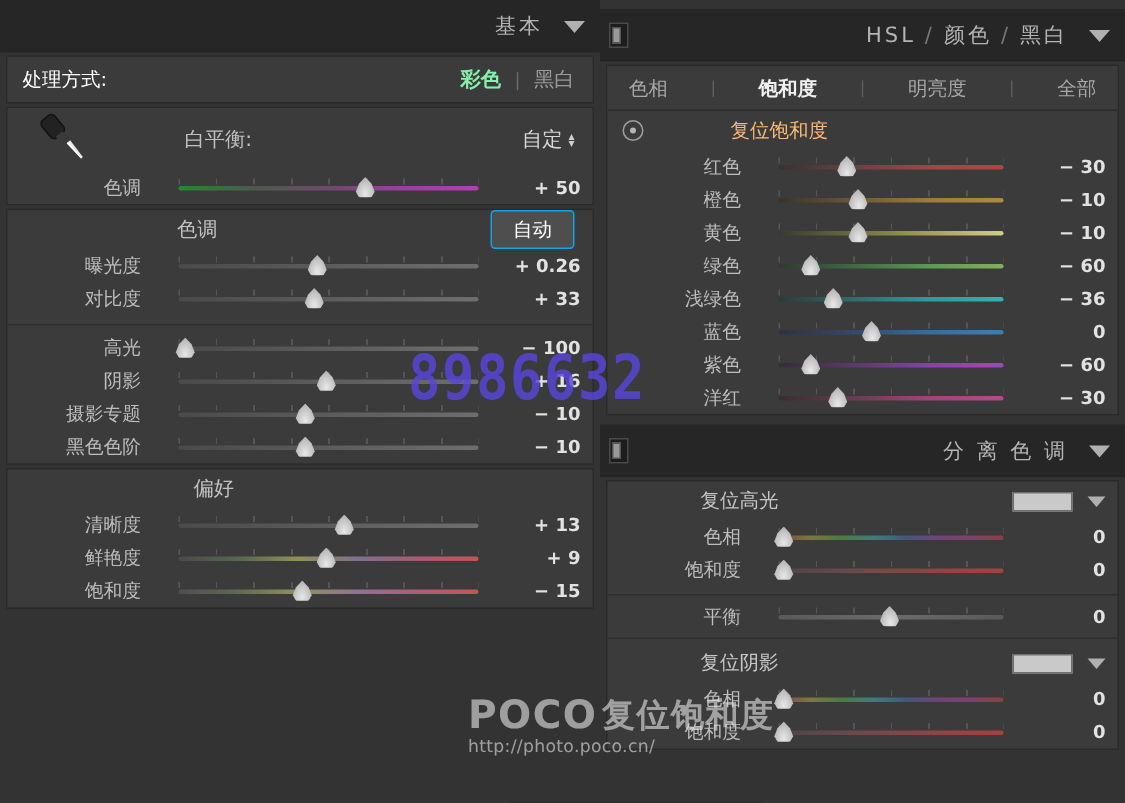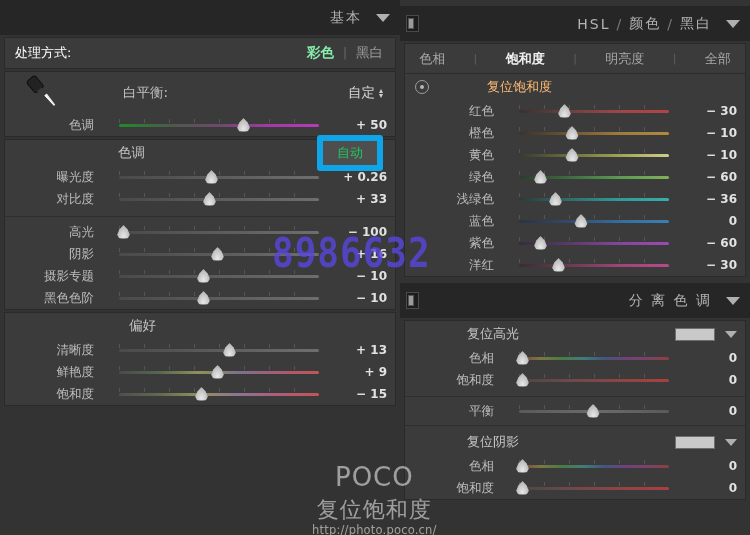--- a/index.html
+++ b/index.html
@@ -111,22 +111,22 @@
   .eyedrop{ width:52px; height:40px; position:relative; flex:0 0 auto; }
   .eyedrop svg{ position:absolute; left:4px; top:1px; }
   .wb-title{ font-size:13.5px; color:#c0c0c0; margin-left:58px; }
   .wb-value{ margin-left:auto; font-size:13.5px; color:#d8d8d8; display:flex; align-items:center; gap:4px;justify-content:flex-end; }
   .updown{ display:inline-flex; flex-direction:column; line-height:5px; font-size:8px; color:#cfcfcf; }
 
   
   .sect-row{ display:flex; align-items:center; height:26px; padding:0 12px 0 8px; }
   .sect-title{ font-size:13.5px; color:#c2c2c2; margin-left:105px; }
   .auto-btn{
-    margin-left:auto; font-size:13px; color:#22c55e; background:#4e4e4e;
-    padding:3px 14px; border-radius:3px; border:6px solid #0ea5e9;
+    margin-left:auto; font-size:13px; color:#ffffff; background:#4e4e4e;
+    padding:3px 14px; border-radius:3px; border:1px solid #0ea5e9;
   }
   .sect-title2{ font-size:13.5px; color:#c2c2c2; margin-left:116px; }
 
   
   .hsl-tabs{
     display:flex; align-items:center; justify-content:space-around;
     height:30px; background:#3b3b3b; border-bottom:1px solid #2c2c2c; font-size:13px;
   }
   .hsl-tabs span{ color:#a8a8a8; padding:0 2px; }
   .hsl-tabs span.act{ color:#f0f0f0; font-weight:bold; }
@@ -156,21 +156,21 @@
   .wm-num{
     position:absolute; left:272px; top:232px; font-size:36px; font-weight:bold;
     color:rgba(88,70,220,.82); letter-spacing:1px; z-index:50; pointer-events:none;
     font-family:"DejaVu Sans Mono","Liberation Mono",monospace;
     transform:scaleY(1.15);
   }
   .wm-poco{
     position:absolute; left:312px; top:462px; z-index:50; pointer-events:none;
     color:rgba(225,225,225,.62);
   }
-  .wm-poco .l1{ font-size:26px; font-weight:normal; letter-spacing:1px; display:flex; align-items:center; gap:3px;flex-direction:column;}
+  .wm-poco .l1{ font-size:26px; font-weight:bold; letter-spacing:1px; display:flex; align-items:center; gap:3px;}
   .wm-poco .l1 .cn{ font-size:22px; }
   .wm-poco .l2{ font-size:11.5px; margin-top:-2px; letter-spacing:.2px; }
 </style>
 </head>
 <body>
 
 <div class="root">
 
   <div class="col-left">
 

